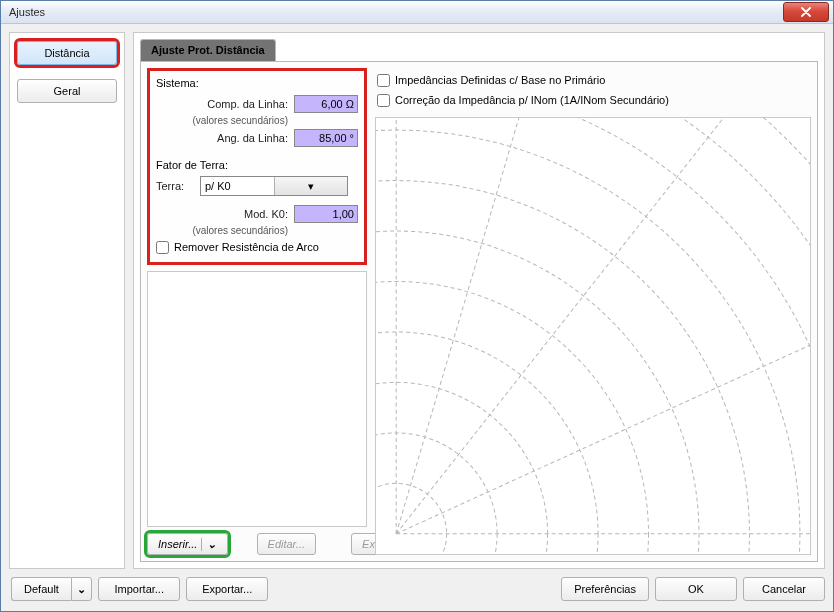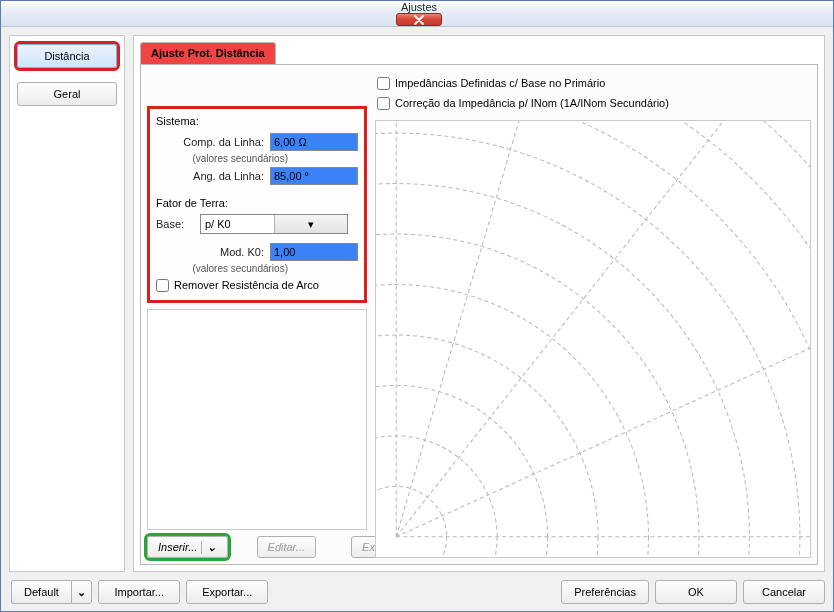--- a/index.html
+++ b/index.html
@@ -1,43 +1,43 @@
 <!DOCTYPE html>
 <html><head>
 <meta charset="utf-8">
 <style>
 * { box-sizing: border-box; margin: 0; padding: 0; font-family: "Segoe UI", Tahoma, sans-serif; font-size: 11px; }
 body { background: #fff; width: 834px; height: 612px; overflow: hidden; }
 
 .window { width: 834px; height: 612px; border: 1px solid #5a7ca8; background: #f0f0f0; display: flex; flex-direction: column; }
-.titlebar { height: 26px; background: linear-gradient(#fdfdfe,#e8edf6 40%,#dbe3f0); display: flex; align-items: center; padding: 0 4px 0 8px; border-bottom: 1px solid #b8c6d9; flex-direction: column; }
+.titlebar { height: 26px; background: linear-gradient(#fdfdfe,#e8edf6 40%,#dbe3f0); display: flex; align-items: center; padding: 0 4px 0 8px; border-bottom: 1px solid #b8c6d9; }
 .titlebar .title { flex: 1; color: #2a2a2a; }
 .close-btn { width: 46px; height: 20px; border-radius: 3px; background: linear-gradient(#e9847a,#d7493a 45%,#c33a2b); border: 1px solid #8a2a1f; display: flex; align-items: center; justify-content: center; color: #fff; font-weight: bold; cursor: pointer; }
 .close-btn svg { width: 10px; height: 10px; }
 
 .client { flex: 1; padding: 8px; display: flex; flex-direction: column; gap: 6px; }
 .upper { flex: 1; display: flex; gap: 8px; }
 
 .sidepanel { width: 116px; border: 1px solid #c9c9c9; background: #fff; padding: 8px 6px; display: flex; flex-direction: column; gap: 14px; align-items: center; }
 .side-btn { width: 100px; height: 24px; border: 1px solid #b0b0b0; border-radius: 3px; background: linear-gradient(#fefefe,#ececec); text-align: center; line-height: 22px; cursor: pointer; }
 .side-btn.selected { border: 1px solid #7eb4ea; background: linear-gradient(#e8f2fc,#d0e6fb); }
 .red-outline { outline: 3px solid #d9201f; }
 .green-outline { outline: 3px solid #2aa53a; }
 
 .mainpanel { flex: 1; border: 1px solid #c9c9c9; background: #fff; padding: 6px; display: flex; flex-direction: column; }
 .tab-strip { height: 22px; display: flex; align-items: flex-end; }
-.tab { height: 22px; padding: 0 10px; border: 1px solid #b8b8b8; border-bottom: none; border-radius: 3px 3px 0 0; background: #ef4444; font-weight: bold; line-height: 21px; text-align: center; }
+.tab { height: 22px; padding: 0 10px; border: 1px solid #b8b8b8; border-bottom: none; border-radius: 3px 3px 0 0; background: #737373; font-weight: bold; line-height: 21px; text-align: center; }
 .tab-body { flex: 1; border: 1px solid #b8b8b8; background: #fcfcfc; display: flex; gap: 8px; padding: 6px; }
 
 .left-col { width: 220px; display: flex; flex-direction: column; gap: 6px; }
-.param-box { border: 3px solid #d9201f; background: #fefefe; padding: 6px 6px 8px; margin-top: 35px; }
+.param-box { border: 3px solid #d9201f; background: #fefefe; padding: 6px 6px 8px; }
 .sec-title { margin-bottom: 4px; }
 .row { display: flex; align-items: center; gap: 6px; height: 22px; }
 .row label { flex: 1; text-align: right; color: #222; }
-.row input[type=text] { width: 88px; height: 18px; border: 1px solid #888; padding: 0 3px; background: #3b82f6; }
+.row input[type=text] { width: 64px; height: 18px; border: 1px solid #888; padding: 0 3px; background: #c4b5fd; text-align: right; }
 .hint { text-align: right; color: #555; font-size: 10px; line-height: 12px; padding-right: 70px; }
 .combo { display: inline-flex; align-items: center; border: 1px solid #888; background: #fff; height: 20px; width: 148px; }
 .combo span { flex: 1; padding: 0 4px; }
 .combo .arrow { width: 16px; height: 100%; border-left: 1px solid #b0b0b0; background: linear-gradient(#f6f6f6,#e3e3e3); display: flex; align-items: center; justify-content: center; }
 .chk { display: flex; gap: 5px; margin-top: 4px; }
 .chk input { width: 13px; height: 13px; }
 
 .zone-list { flex: 1; border: 1px solid #c9c9c9; background: #fff; }
 .zone-buttons { display: flex; gap: 6px; font-style: italic; }
 .small-btn { height: 22px; padding: 0 10px; border: 1px solid #b0b0b0; border-radius: 3px; background: linear-gradient(#fefefe,#ececec); cursor: pointer; display: inline-flex; align-items: center; }
@@ -92,21 +92,21 @@
               </div>
               <div class="hint">(valores secundários)</div>
               <div class="row">
                 <label>Ang. da Linha:</label>
                 <input type="text" value="85,00 °" style="">
               </div>
 
               <div style="height:10px"></div>
               <div class="sec-title">Fator de Terra:</div>
               <div class="row">
-                <label style="flex:0 0 38px;text-align:left">Base:</label>
+                <label style="flex:0 0 38px;text-align:left">Terra:</label>
                 <div class="combo">
                   <span>p/ K0</span>
                   <span class="arrow">▾</span>
                 </div>
               </div>
               <div style="height:6px"></div>
               <div class="row">
                 <label>Mod. K0:</label>
                 <input type="text" value="1,00" style="">
               </div>

